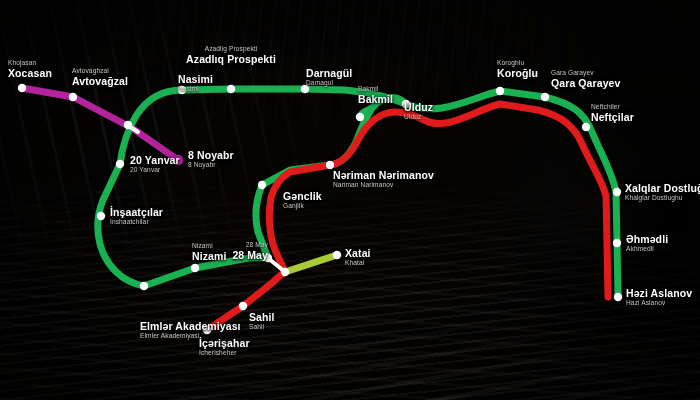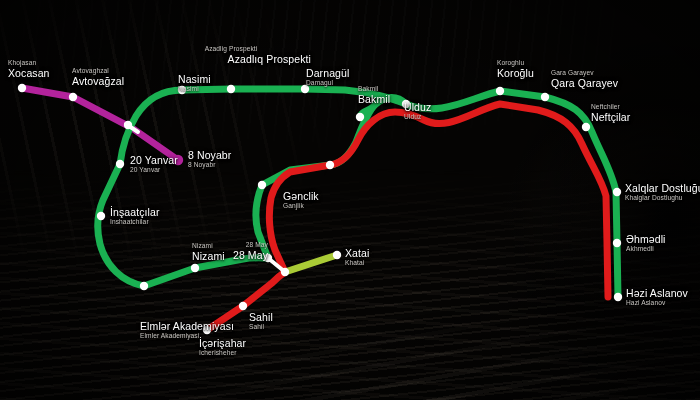--- a/index.html
+++ b/index.html
@@ -48,22 +48,22 @@
     background:radial-gradient(ellipse 520px 330px at 50% 48%, rgba(0,0,0,0) 32%, rgba(0,0,0,.78) 100%);
   }
   .bg-dark-right{
     background:radial-gradient(ellipse 180px 200px at 96% 55%, rgba(0,0,0,.95) 0%, rgba(0,0,0,0) 100%);
   }
   
   svg#lines{position:absolute;inset:0;}
   
   .lbl{position:absolute;white-space:nowrap;line-height:1;}
   .lbl .az{
-    display:block;color:#ffffff;font-weight:normal;font-size:10.5px;
-    letter-spacing:.1px;text-shadow:0 1px 2px #000,0 0 4px #000;text-align:right;
+    display:block;color:#ffffff;font-weight:bold;font-size:10.5px;
+    letter-spacing:.1px;text-shadow:0 1px 2px #000,0 0 4px #000;
   }
   .lbl .en{
     display:block;color:#c9c6c2;font-size:6.6px;margin-top:1.5px;
     letter-spacing:.1px;text-shadow:0 1px 2px #000;
   }
   .lbl.above .en{margin-top:0;margin-bottom:1.5px;}
   .lbl.r{text-align:right;}
   .lbl.c{text-align:center;}
 </style>
 </head>
@@ -223,20 +223,24 @@
       <span class="en">Khalglar Dostlughu</span>
     </div>
   <div class="lbl" style="left:626px;top:234px;">
       <span class="az">Əhmədli</span>
       <span class="en">Akhmedli</span>
     </div>
   <div class="lbl" style="left:626px;top:288px;">
       <span class="az">Həzi Aslanov</span>
       <span class="en">Hazi Aslanov</span>
     </div>
+  <div class="lbl" style="left:333px;top:170px;">
+      <span class="az">Nəriman Nərimanov</span>
+      <span class="en">Nariman Narimanov</span>
+    </div>
   <div class="lbl" style="left:261px;top:191px;margin-left:22px;">
       <span class="az">Gənclik</span>
       <span class="en">Ganjlik</span>
     </div>
   <div class="lbl above r" style="left:184px;top:242px;width:84px;">
       <span class="en">28 May</span>
       <span class="az">28 May</span>
     </div>
   <div class="lbl" style="left:345px;top:248px;">
       <span class="az">Xatai</span>

